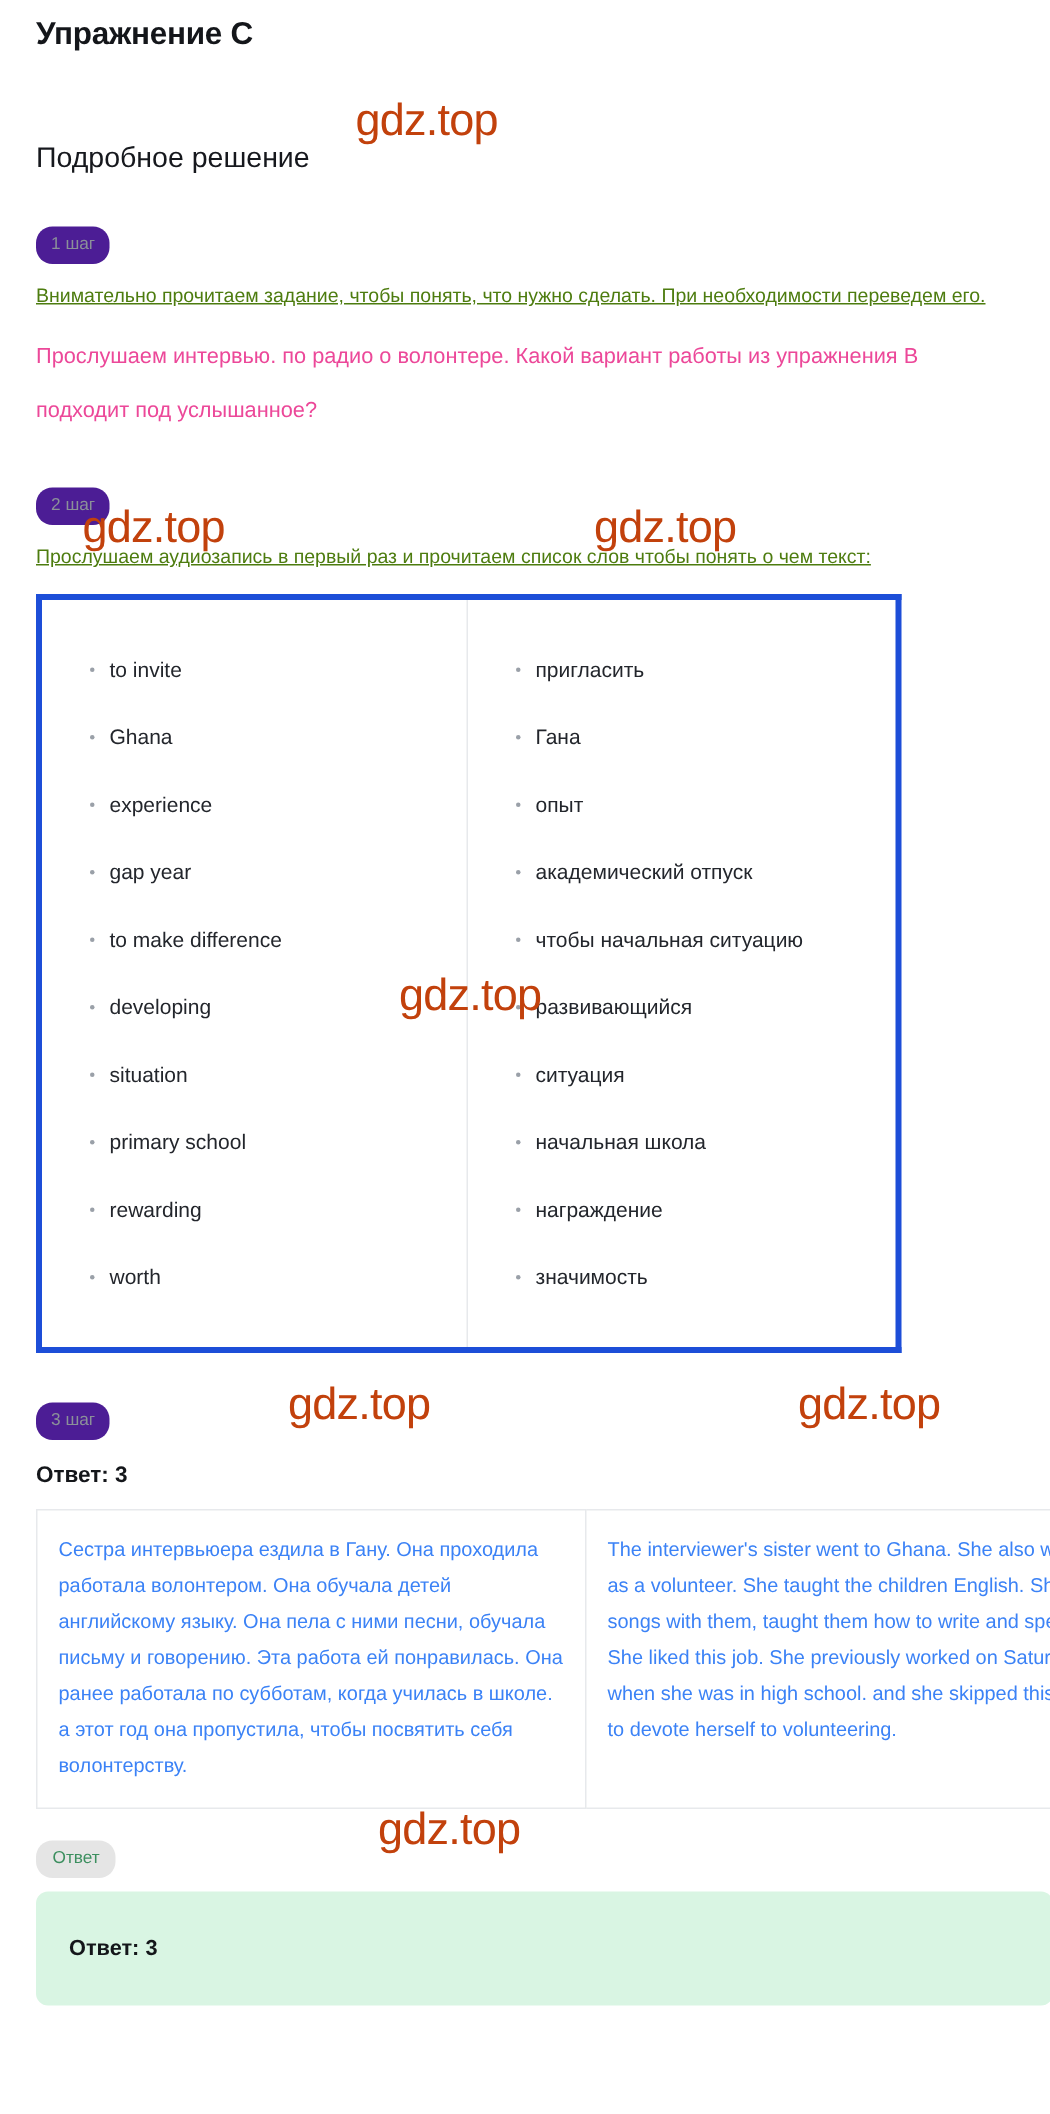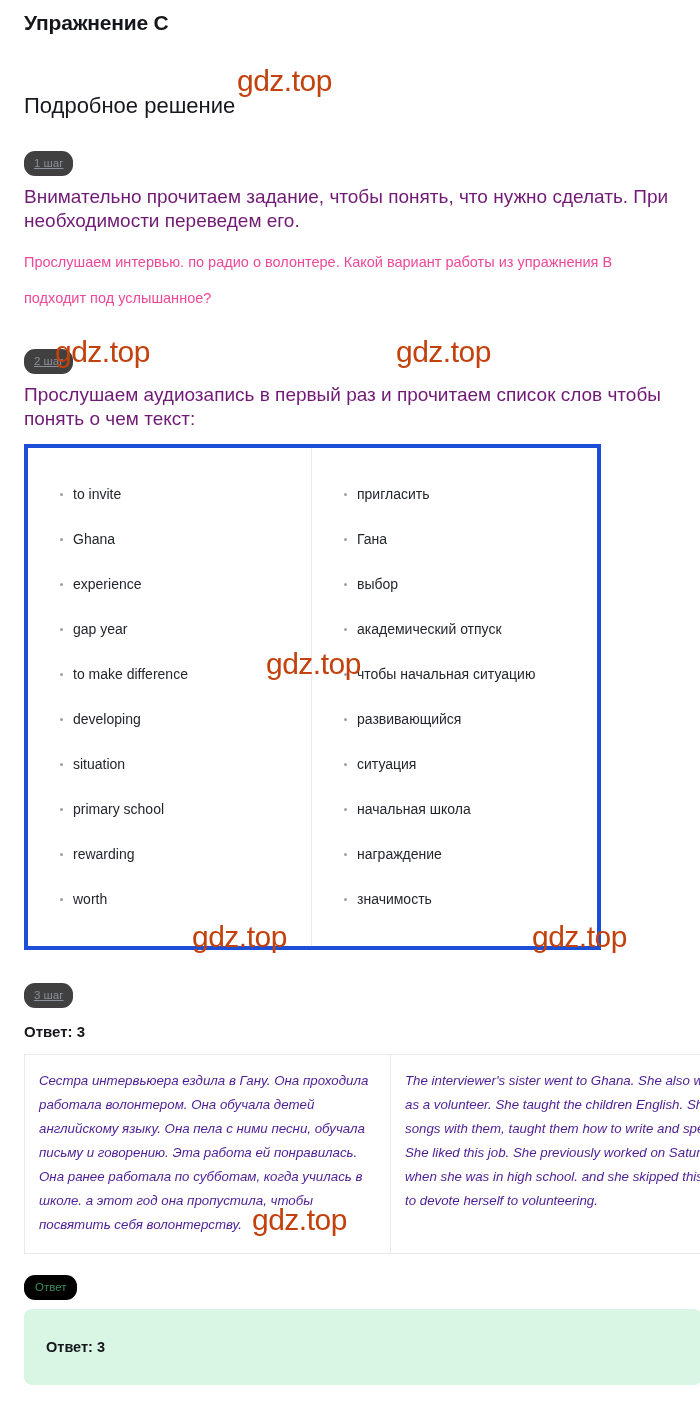--- a/index.html
+++ b/index.html
@@ -27,48 +27,48 @@
   .ex-title {
     font-size: 21px;
     font-weight: bold;
     letter-spacing: -0.2px;
     color: #14161a;
     margin: 0;
     padding-top: 10px;
     line-height: 26px;
   }
   .solution-title {
-    font-size: 22px;
+    font-size: 19px;
     font-weight: normal;
     color: #16181d;
     margin: 0;
     padding-top: 58px;
     line-height: 24px;
   }
 
   
   .step-badge {
     display: inline-block;
-    background: #404040;
+    background: #4c1d95;
     color: #8b9099;
     font-size: 11.5px;
     line-height: 12px;
     padding: 6px 10px 7px 10px;
     border-radius: 11px;
     margin: 0;
-    text-decoration: underline;
   }
 
   .step-wrap { margin-top: 33px; }
 
   .muted-text {
-    color: #701a75;
-    font-size: 19px;
+    color: #4d7c0f;
+    font-size: 13px;
     line-height: 24px;
     margin: 9px 0 0 0;
+    text-decoration: underline;
   }
   .body-text {
     color: #ec4899;
     font-size: 14.5px;
     line-height: 36px;
     margin: 11px 0 0 0;
   }
 
   
   .vocab-table {
@@ -124,31 +124,30 @@
     border: 1px solid #e7e9ec;
     border-collapse: collapse;
     table-layout: fixed;
   }
   .trans-table td {
     border: 1px solid #e7e9ec;
     vertical-align: top;
     padding: 14px 14px 16px 14px;
     font-size: 13.3px;
     line-height: 24px;
-    color: #4c1d95;
-    font-style: italic;
+    color: #3b82f6;
   }
   .trans-table td.tr-ru { width: 337px; }
   .trans-table td.tr-en { width: 339px; }
 
   
   .answer-badge {
     display: inline-block;
     margin-top: 21px;
-    background: #000000;
+    background: #e5e5e5;
     color: #3c8f5f;
     font-size: 11.5px;
     line-height: 12px;
     padding: 6px 11px 7px 11px;
     border-radius: 11px;
   }
   .answer-box {
     margin-top: 9px;
     width: 678px;
     box-sizing: border-box;
@@ -210,21 +209,21 @@
             <li>situation</li>
             <li>primary school</li>
             <li>rewarding</li>
             <li>worth</li>
           </ul>
         </td>
         <td class="col-ru">
           <ul class="vocab-list">
             <li>пригласить</li>
             <li>Гана</li>
-            <li>выбор</li>
+            <li>опыт</li>
             <li>академический отпуск</li>
             <li>чтобы начальная ситуацию</li>
             <li>развивающийся</li>
             <li>ситуация</li>
             <li>начальная школа</li>
             <li>награждение</li>
             <li>значимость</li>
           </ul>
         </td>
       </tr>

